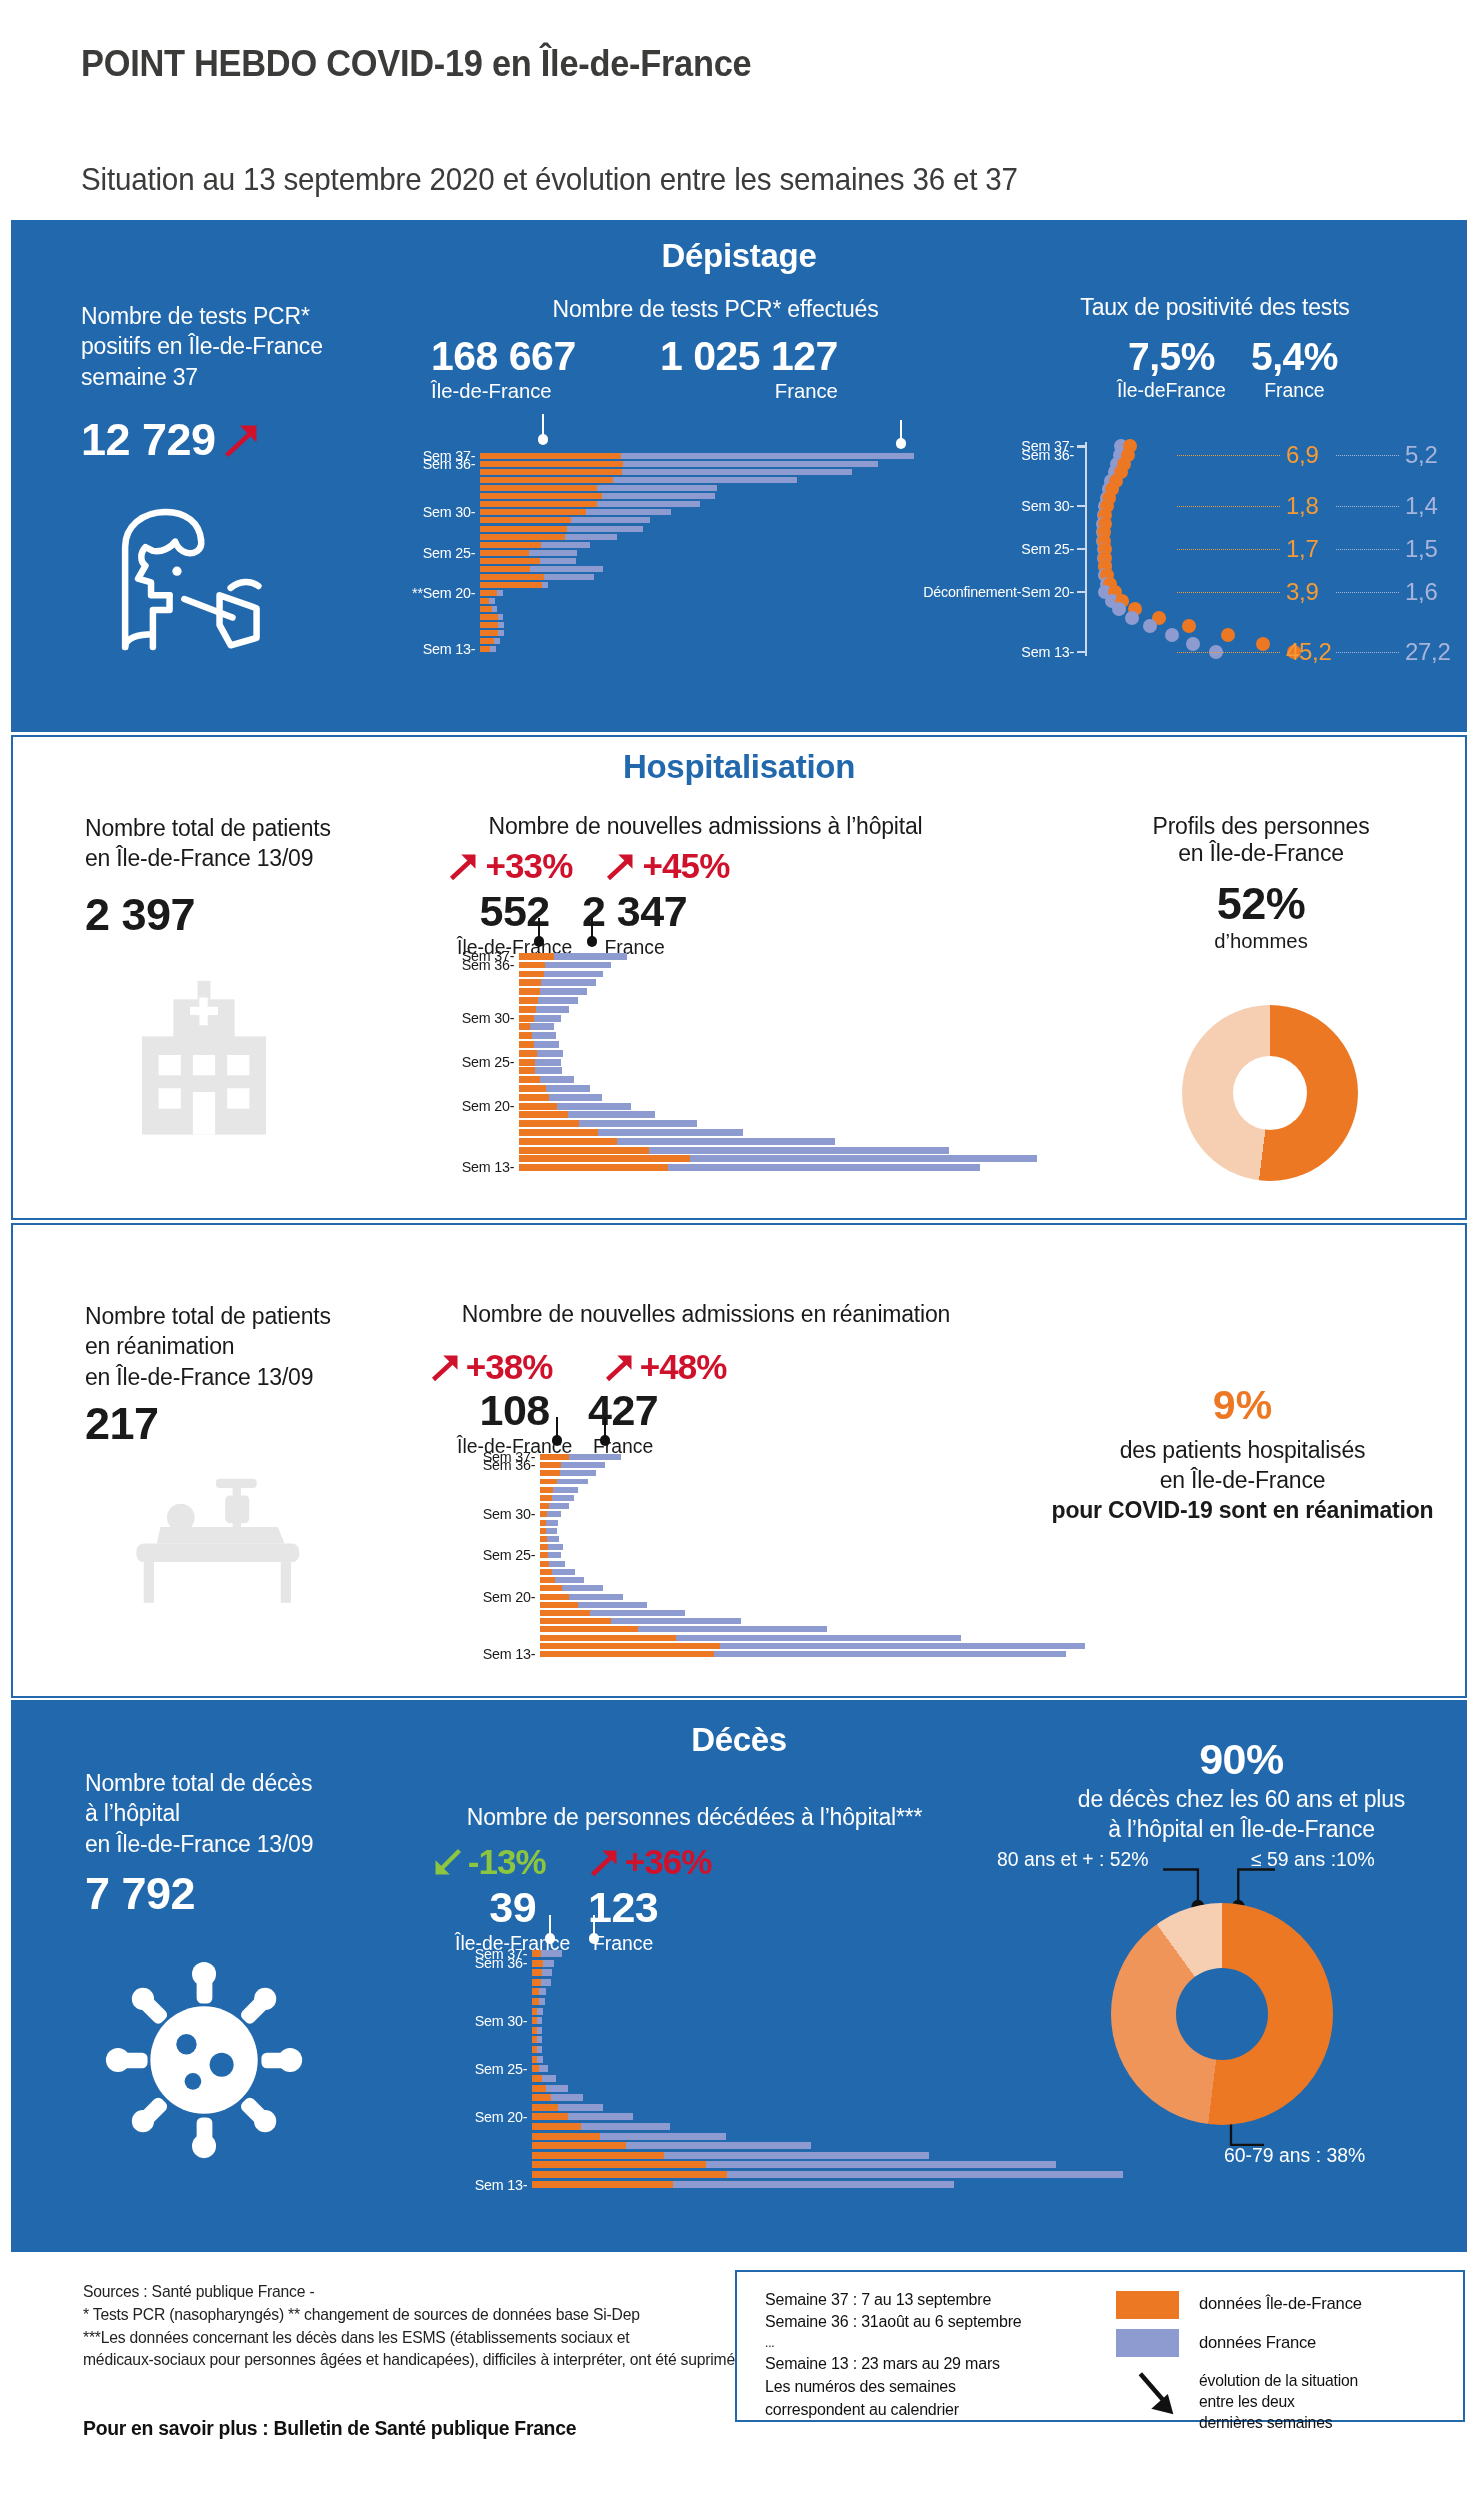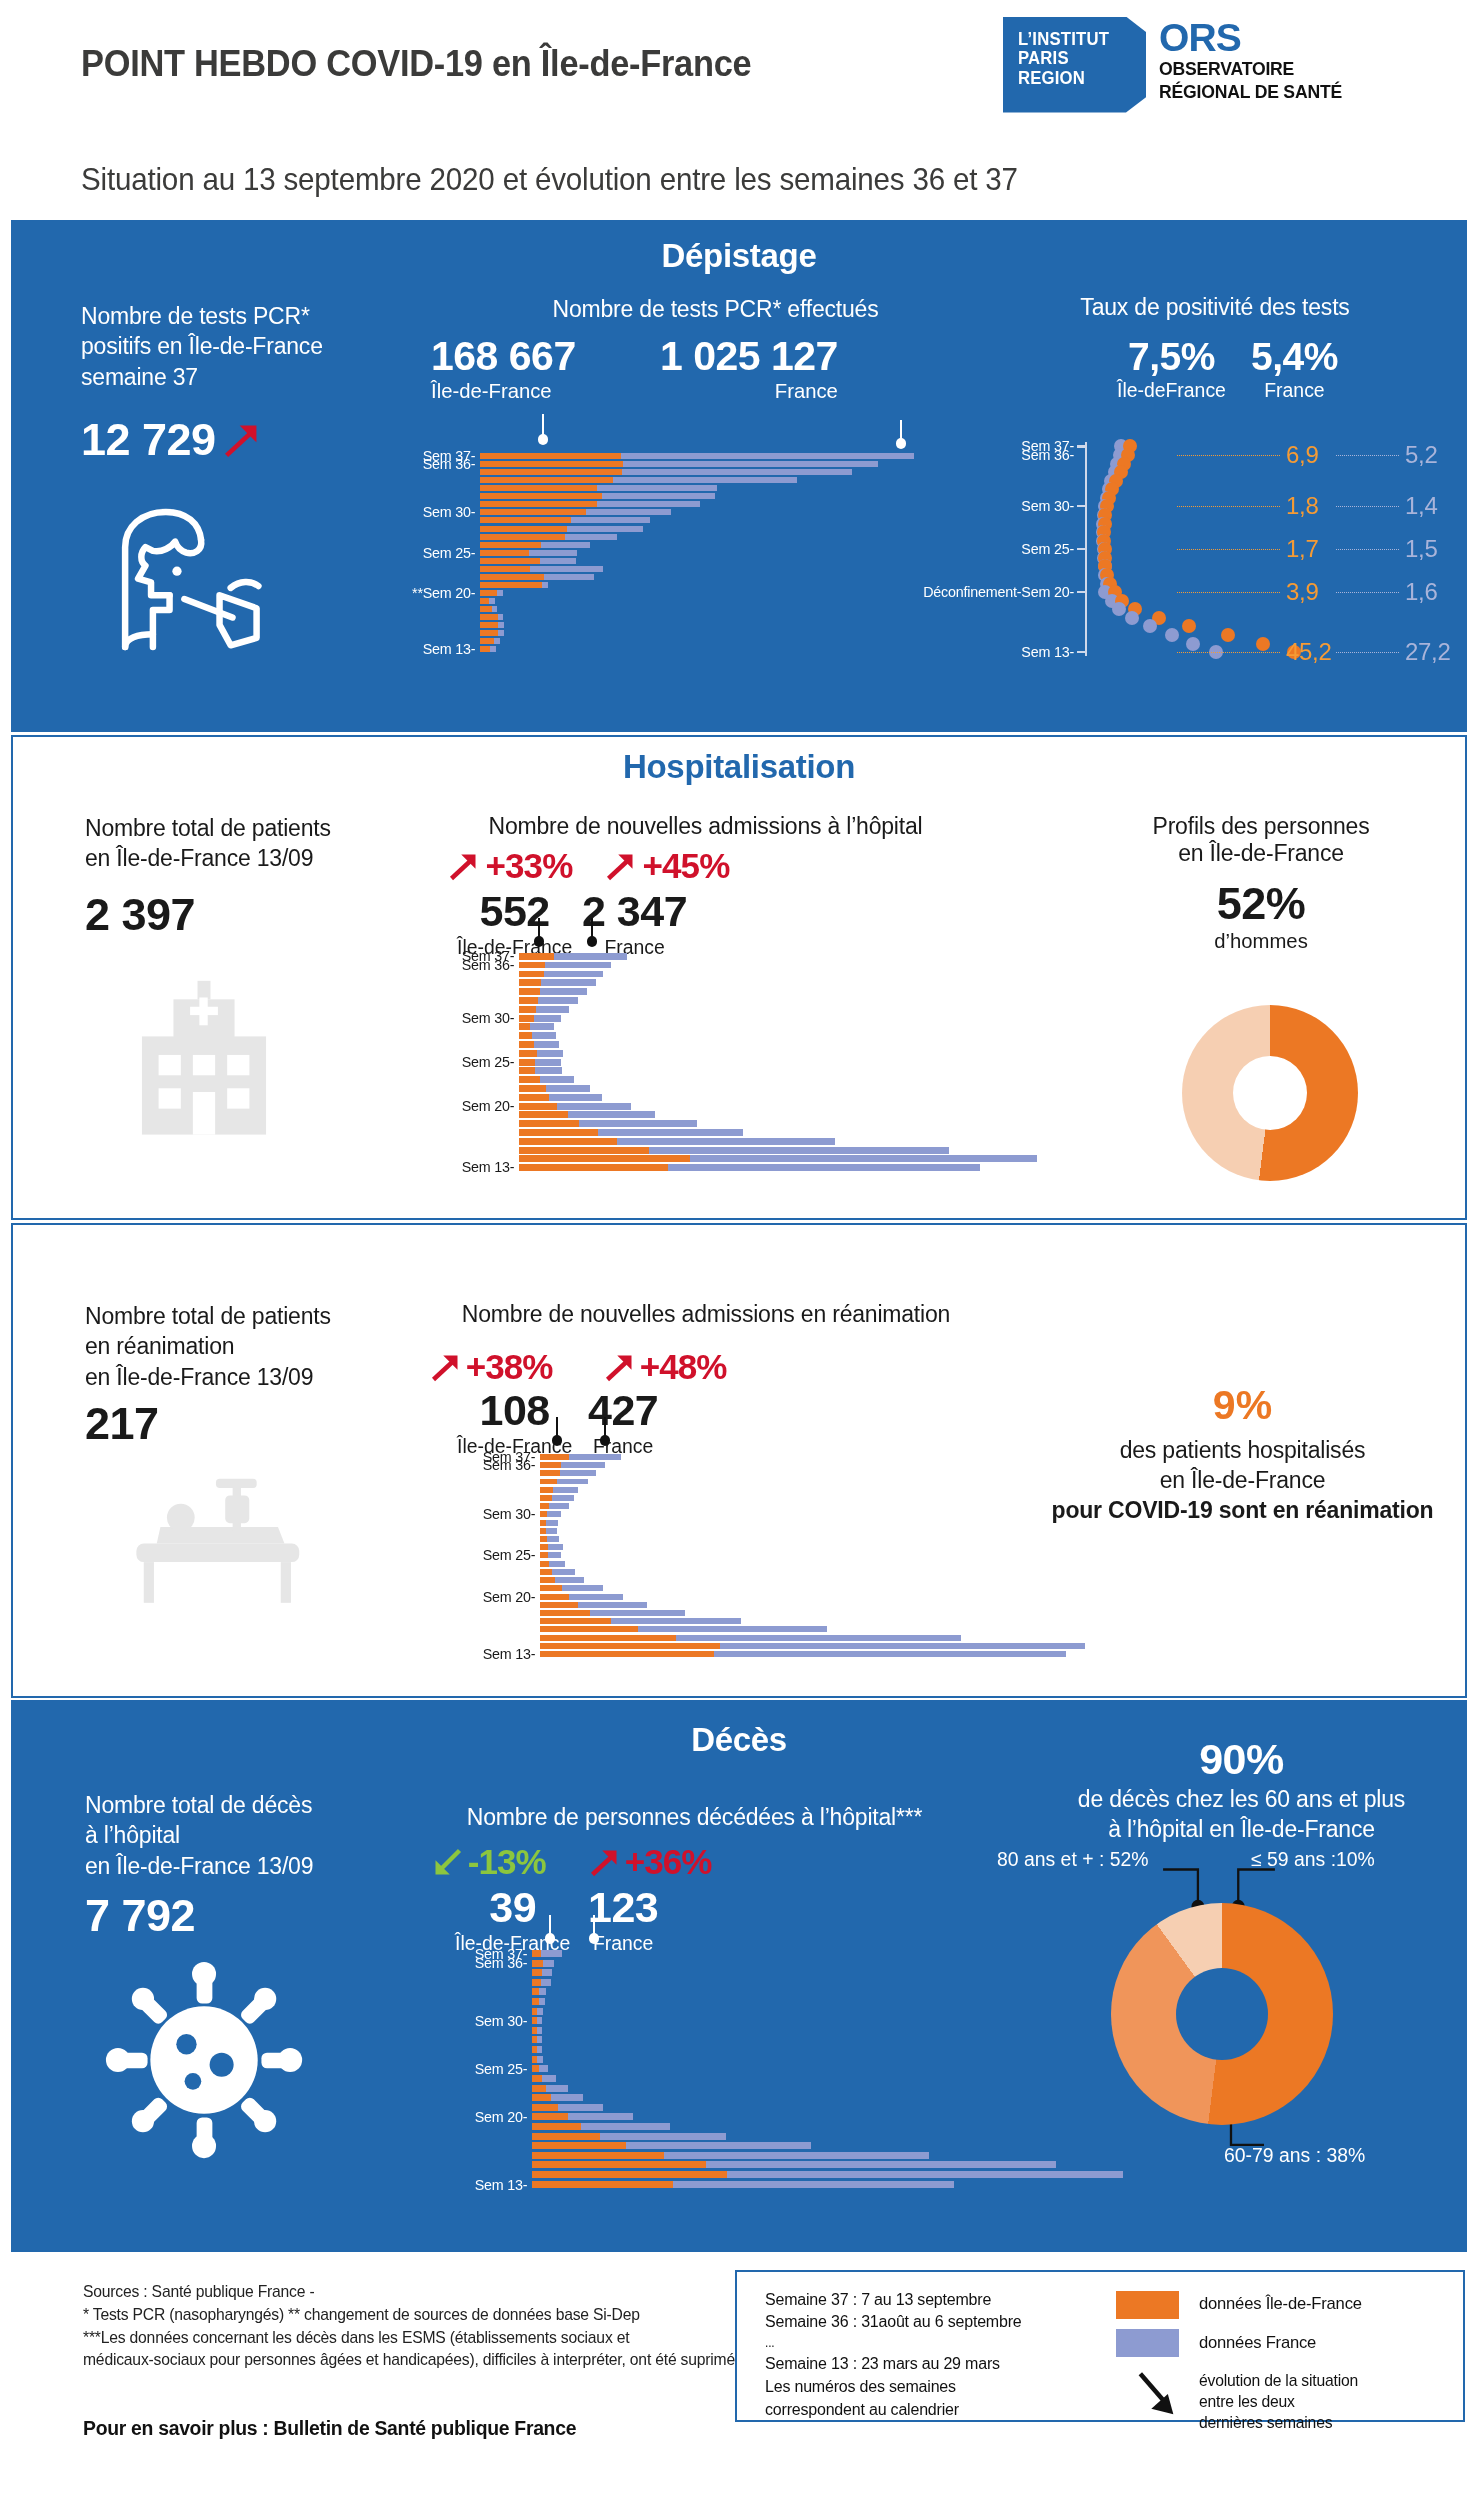--- a/index.html
+++ b/index.html
@@ -117,32 +117,20 @@
   .icon-wrap { position: absolute; }
 </style>
 </head>
 <body>
 
 <div class="page">
 
   <div class="header">
     <div class="main-title">POINT HEBDO COVID-19 en Île-de-France</div>
 
-    <div class="logo-wrap">
-      <div class="logo-shield">
-        <div>L’INSTITUT</div>
-        <div>PARIS</div>
-        <div>REGION</div>
-      </div>
-      <div class="logo-text">
-        <div class="logo-ors">ORS</div>
-        <div class="logo-sub">OBSERVATOIRE</div>
-        <div class="logo-sub">RÉGIONAL DE SANTÉ</div>
-      </div>
-    </div>
 
     <div class="subtitle">Situation au 13 septembre 2020 et évolution entre les semaines 36 et 37</div>
   </div>
 
   <div class="panel blue" id="panel-depistage">
     <div class="panel-title" style="top:15px;">Dépistage</div>
 
     <div style="position:absolute;left:68px;top:79px;">
       <div class="sec-head">Nombre de tests PCR*</div>
       <div class="sec-head">positifs en Île-de-France</div>
@@ -764,21 +752,21 @@
       <div style="font-size:41px;font-weight:bold;color:#ec7824;">9%</div>
       <div class="sec-head" style="margin-top:5.5px;">des patients hospitalisés</div>
       <div class="sec-head">en Île-de-France</div>
       <div class="sec-head" style="font-weight:bold;">pour COVID-19 sont en réanimation</div>
     </div>
   </div>
 
   <div class="panel blue" id="panel-deces">
     <div class="panel-title" style="top:18.5px;">Décès</div>
 
-    <div style="position:absolute;left:72px;top:88px;">
+    <div style="position:absolute;left:72px;top:66px;">
       <div class="sec-head">Nombre total de décès</div>
       <div class="sec-head">à l’hôpital</div>
       <div class="sec-head">en Île-de-France 13/09</div>
       <div class="big-num w" style="margin-top:9.2px;">7 792</div>
     </div>
 
     <div class="icon-wrap" style="left:92px;top:259px;">
       <svg width="199" height="199" viewBox="0 0 215 215">
         <g fill="#ffffff">
           <circle cx="107" cy="107" r="58"></circle>

